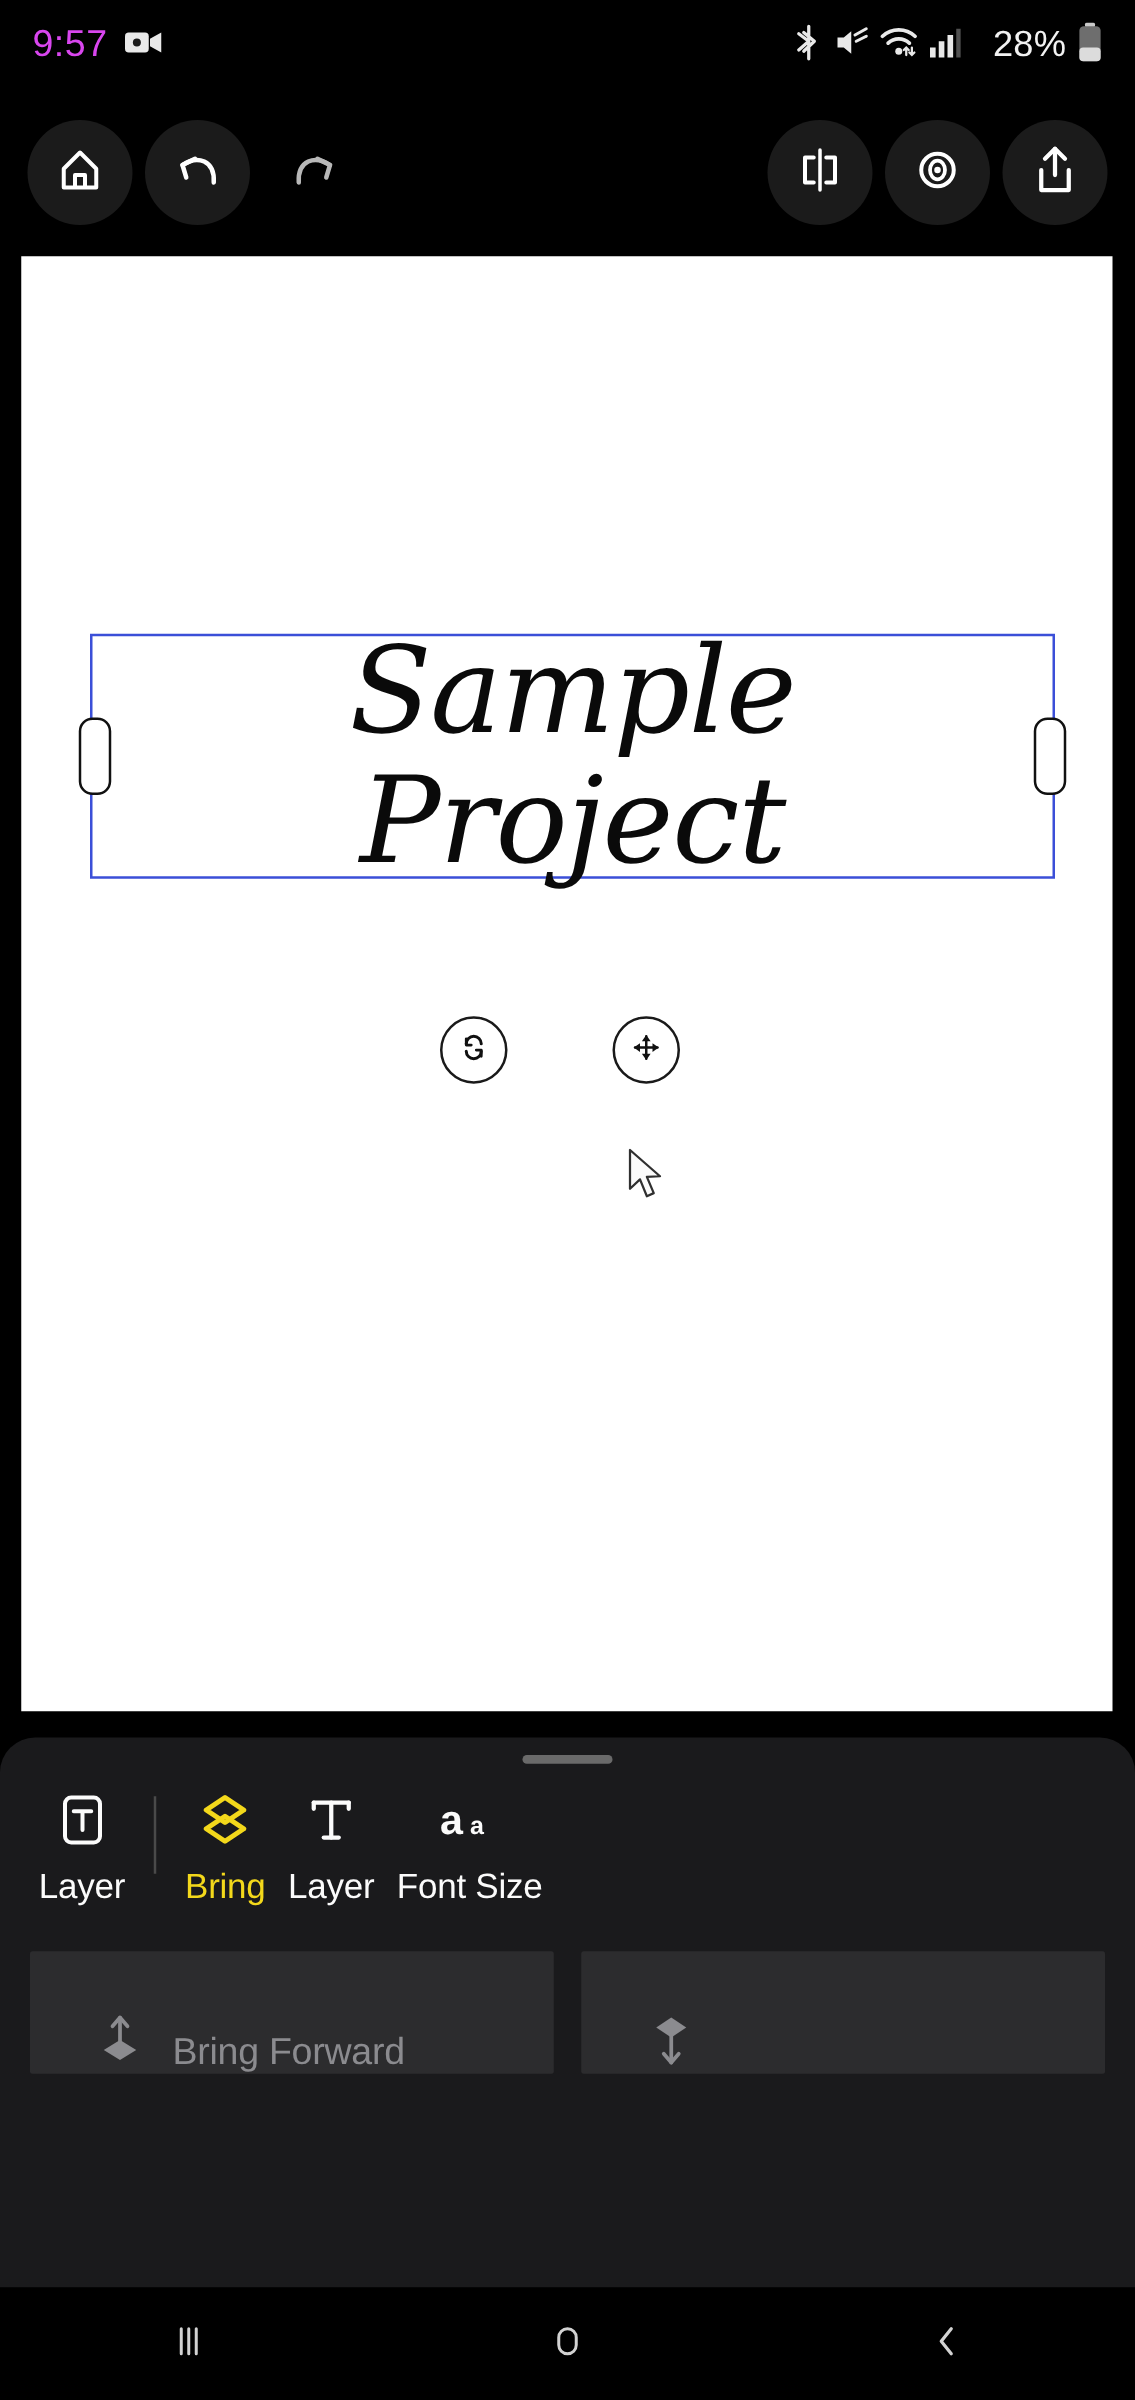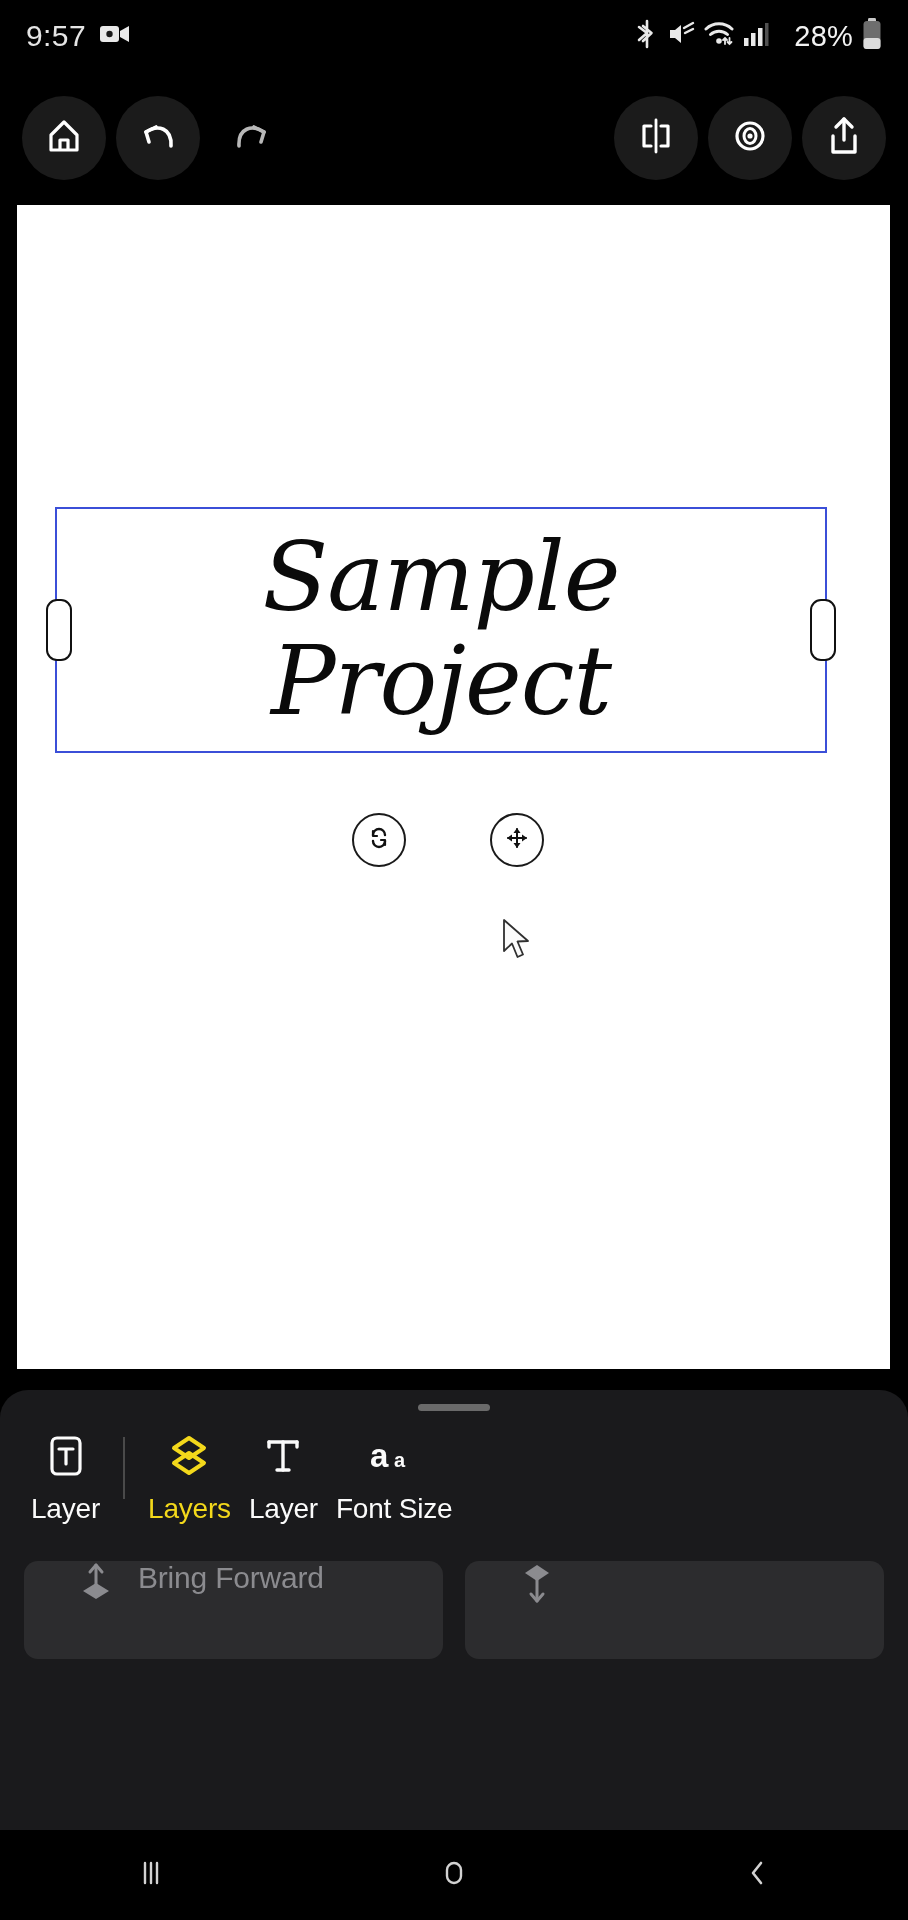--- a/index.html
+++ b/index.html
@@ -30,21 +30,21 @@
     color: #e9e9e9;
   }
   .status-left {
     display: flex;
     align-items: center;
     gap: 14px;
   }
   .status-time {
     font-size: 30px;
     letter-spacing: 0.4px;
-    color: #e5e5e5;
+    color: #d946ef;
   }
   .status-right {
     display: flex;
     align-items: center;
     gap: 9px;
   }
   .battery-pct {
     font-size: 29px;
     color: #f2f2f2;
     letter-spacing: 0.2px;
@@ -81,24 +81,24 @@
     position: absolute;
     left: 17px;
     top: 205px;
     width: 873px;
     height: 1164px;
     background: #fff;
     overflow: hidden;
   }
   .selection-box {
     position: absolute;
-    left: 38px;
+    left: 55px;
     top: 302px;
     width: 772px;
-    height: 246px;
+    height: 196px;
     border: 2px solid #3b4fd8;
     box-sizing: border-box;
   }
   .sel-handle {
     position: absolute;
     width: 22px;
     height: 58px;
     border: 2.5px solid #111;
     border-radius: 11px;
     background: #fff;
@@ -211,23 +211,23 @@
 
   .action-grid {
     padding: 22px 24px 0;
     display: grid;
     grid-template-columns: 1fr 1fr;
     gap: 20px 22px;
   }
   .action-btn {
     height: 98px;
     background: #2c2c2e;
-    border-radius: 14px;
-    display: flex;
-    align-items: flex-start;
+    border-radius: 2px;
+    display: flex;
+    align-items: flex-end;
     gap: 22px;
     padding-left: 52px;
     box-sizing: border-box;
     color: #8b8b8f;
   }
   .action-label {
     font-size: 30px;
     letter-spacing: -0.2px;
     white-space: nowrap;
   }
@@ -435,21 +435,21 @@
 
     <div class="tool-divider"></div>
 
     <div class="tool-item active">
       <span class="tool-icon">
         <svg width="46" height="46" viewBox="0 0 46 46">
           <path d="M23 5 L38 15 L23 25 L8 15 Z" stroke="currentColor" stroke-width="4" fill="none" stroke-linejoin="round"></path>
           <path d="M23 20 L38 30 L23 40 L8 30 Z" stroke="currentColor" stroke-width="4" fill="none" stroke-linejoin="round"></path>
         </svg>
       </span>
-      <span class="tool-label">Layers</span>
+      <span class="tool-label">Bring</span>
     </div>
 
     <div class="tool-item">
       <span class="tool-icon">
         <svg width="42" height="46" viewBox="0 0 42 46">
           <path d="M7 9 L35 9" stroke="currentColor" stroke-width="3.4" stroke-linecap="round"></path>
           <path d="M7 9 L7 14 M35 9 L35 14" stroke="currentColor" stroke-width="3.4" stroke-linecap="round"></path>
           <path d="M21 9 L21 37" stroke="currentColor" stroke-width="3.4" stroke-linecap="round"></path>
           <path d="M15 37 L27 37" stroke="currentColor" stroke-width="3.4" stroke-linecap="round"></path>
         </svg>

